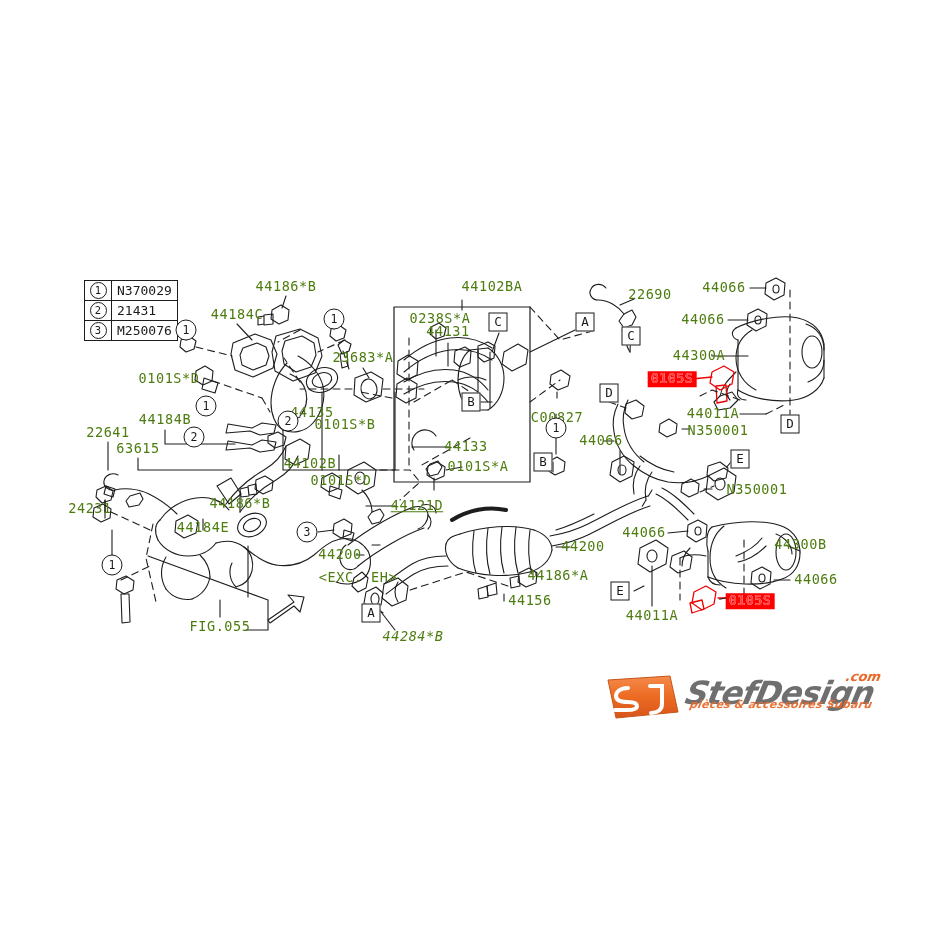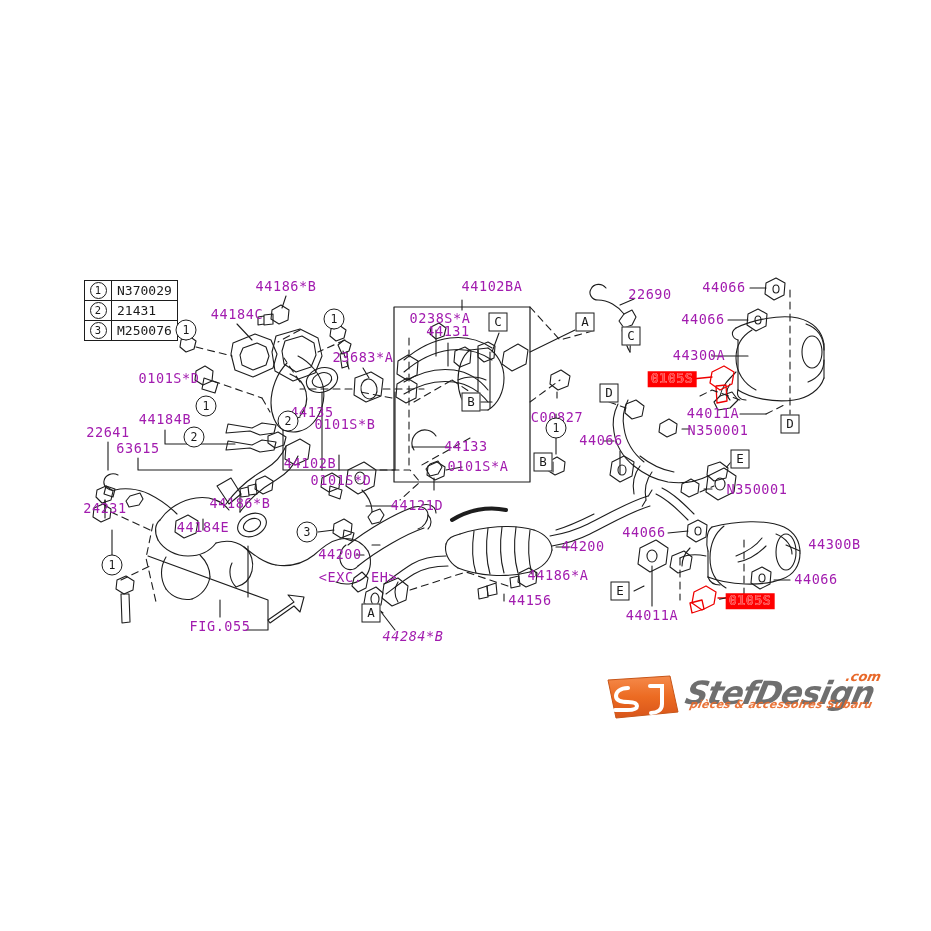--- a/index.html
+++ b/index.html
@@ -1,21 +1,21 @@
 <!DOCTYPE html>
 <html><head>
 <meta charset="utf-8">
 <style>
   html,body{margin:0;padding:0;background:#ffffff;}
   body{width:931px;height:931px;overflow:hidden;
        font-family:"DejaVu Sans Mono","Liberation Mono",monospace;color:#1a1a1a;}
   #sheet{position:relative;width:931px;height:931px;background:#fff;}
   #art{position:absolute;left:0;top:0;width:931px;height:931px;}
   .lbl{position:absolute;font-family:"DejaVu Sans Mono","Liberation Mono",monospace;
-       font-size:13.5px;letter-spacing:.6px;color:#a21caf;white-space:nowrap;
+       font-size:13.5px;letter-spacing:.6px;color:#4d7c0f;white-space:nowrap;
        line-height:1;transform:translate(-50%,-50%);}
   .lbl.hl{background:#ff0000;color:#ff3b3b;padding:1px 3px;
           text-shadow:0 0 0 #fff;font-weight:bold;letter-spacing:.4px;}
   .lbl.hl::after{content:"";}
   .boxmark{position:absolute;border:1.3px solid #1d1d1d;background:#fff;
            font-size:12.5px;font-family:"DejaVu Sans Mono","Liberation Mono",monospace;
            display:flex;align-items:center;justify-content:center;
            width:17px;height:17px;transform:translate(-50%,-50%);line-height:1;}
   .circmark{position:absolute;border:1.3px solid #1d1d1d;background:#fff;border-radius:50%;
            font-size:11.5px;font-family:"DejaVu Sans Mono","Liberation Mono",monospace;
@@ -436,25 +436,25 @@
       <div class="lbl" style="left: 237px; top: 315px;">44184C</div>
       <div class="lbl" style="left: 363px; top: 358px;">23683*A</div>
       <div class="lbl" style="left: 169px; top: 379px;">0101S*D</div>
       <div class="lbl" style="left: 312px; top: 413px;">44135</div>
       <div class="lbl" style="left: 345px; top: 425px;">0101S*B</div>
       <div class="lbl" style="left: 310px; top: 464px;">44102B</div>
       <div class="lbl" style="left: 341px; top: 481px;">0101S*D</div>
       <div class="lbl" style="left: 108px; top: 433px;">22641</div>
       <div class="lbl" style="left: 138px; top: 449px;">63615</div>
       <div class="lbl" style="left: 165px; top: 420px;">44184B</div>
-      <div class="lbl" style="left: 105px; top: 509px;">24231</div>
+      <div class="lbl" style="left: 90px; top: 509px;">24231</div>
       <div class="lbl" style="left: 240px; top: 504px;">44186*B</div>
       <div class="lbl" style="left: 203px; top: 528px; text-align: center;">44184E</div>
       <div class="lbl" style="left: 220px; top: 627px;">FIG.055</div>
-      <div class="lbl" style="left: 417px; top: 506px;">44121D</div>
+      <div class="lbl" style="left: 417px; top: 506px; text-decoration: underline;">44121D</div>
       <div class="lbl" style="left: 340px; top: 555px;">44200</div>
       <div class="lbl" style="left: 358px; top: 578px;">&lt;EXC. EH&gt;</div>
       <div class="lbl" style="left: 583px; top: 547px;">44200</div>
       <div class="lbl" style="left: 558px; top: 576px;">44186*A</div>
       <div class="lbl" style="left: 530px; top: 601px;">44156</div>
       <div class="lbl" style="left: 413px; top: 637px; font-style: italic;">44284*B</div>
       <div class="lbl" style="left: 492px; top: 287px;">44102BA</div>
       <div class="lbl" style="left: 440px; top: 319px;">0238S*A</div>
       <div class="lbl" style="left: 448px; top: 332px;">44131</div>
       <div class="lbl" style="left: 650px; top: 295px;">22690</div>
@@ -462,21 +462,21 @@
       <div class="lbl" style="left: 466px; top: 447px;">44133</div>
       <div class="lbl" style="left: 478px; top: 467px;">0101S*A</div>
       <div class="lbl" style="left: 724px; top: 288px;">44066</div>
       <div class="lbl" style="left: 703px; top: 320px;">44066</div>
       <div class="lbl" style="left: 679px; top: 356px; margin-left: 20px;">44300A</div>
       <div class="lbl" style="left: 713px; top: 414px;">44011A</div>
       <div class="lbl" style="left: 718px; top: 431px;">N350001</div>
       <div class="lbl" style="left: 601px; top: 441px;">44066</div>
       <div class="lbl" style="left: 757px; top: 490px;">N350001</div>
       <div class="lbl" style="left: 644px; top: 533px;">44066</div>
-      <div class="lbl" style="left: 814px; top: 545px; padding-left: 41px;">44300B</div>
+      <div class="lbl" style="left: 780px; top: 545px; padding-left: 41px;">44300B</div>
       <div class="lbl" style="left: 816px; top: 580px;">44066</div>
       <div class="lbl" style="left: 652px; top: 616px;">44011A</div>
       <div class="lbl hl" style="left: 672px; top: 379px; background: rgb(255, 0, 0);">0105S</div>
       <div class="lbl hl" style="left: 750px; top: 601px; background: rgb(255, 0, 0);">0105S</div>
       <div class="boxmark" style="left: 498px; top: 322px;">C</div>
       <div class="boxmark" style="left: 585px; top: 322px;">A</div>
       <div class="boxmark" style="left: 631px; top: 336px;">C</div>
       <div class="boxmark" style="left: 471px; top: 402px;">B</div>
       <div class="boxmark" style="left: 609px; top: 393px;">D</div>
       <div class="boxmark" style="left: 790px; top: 424px;">D</div>

